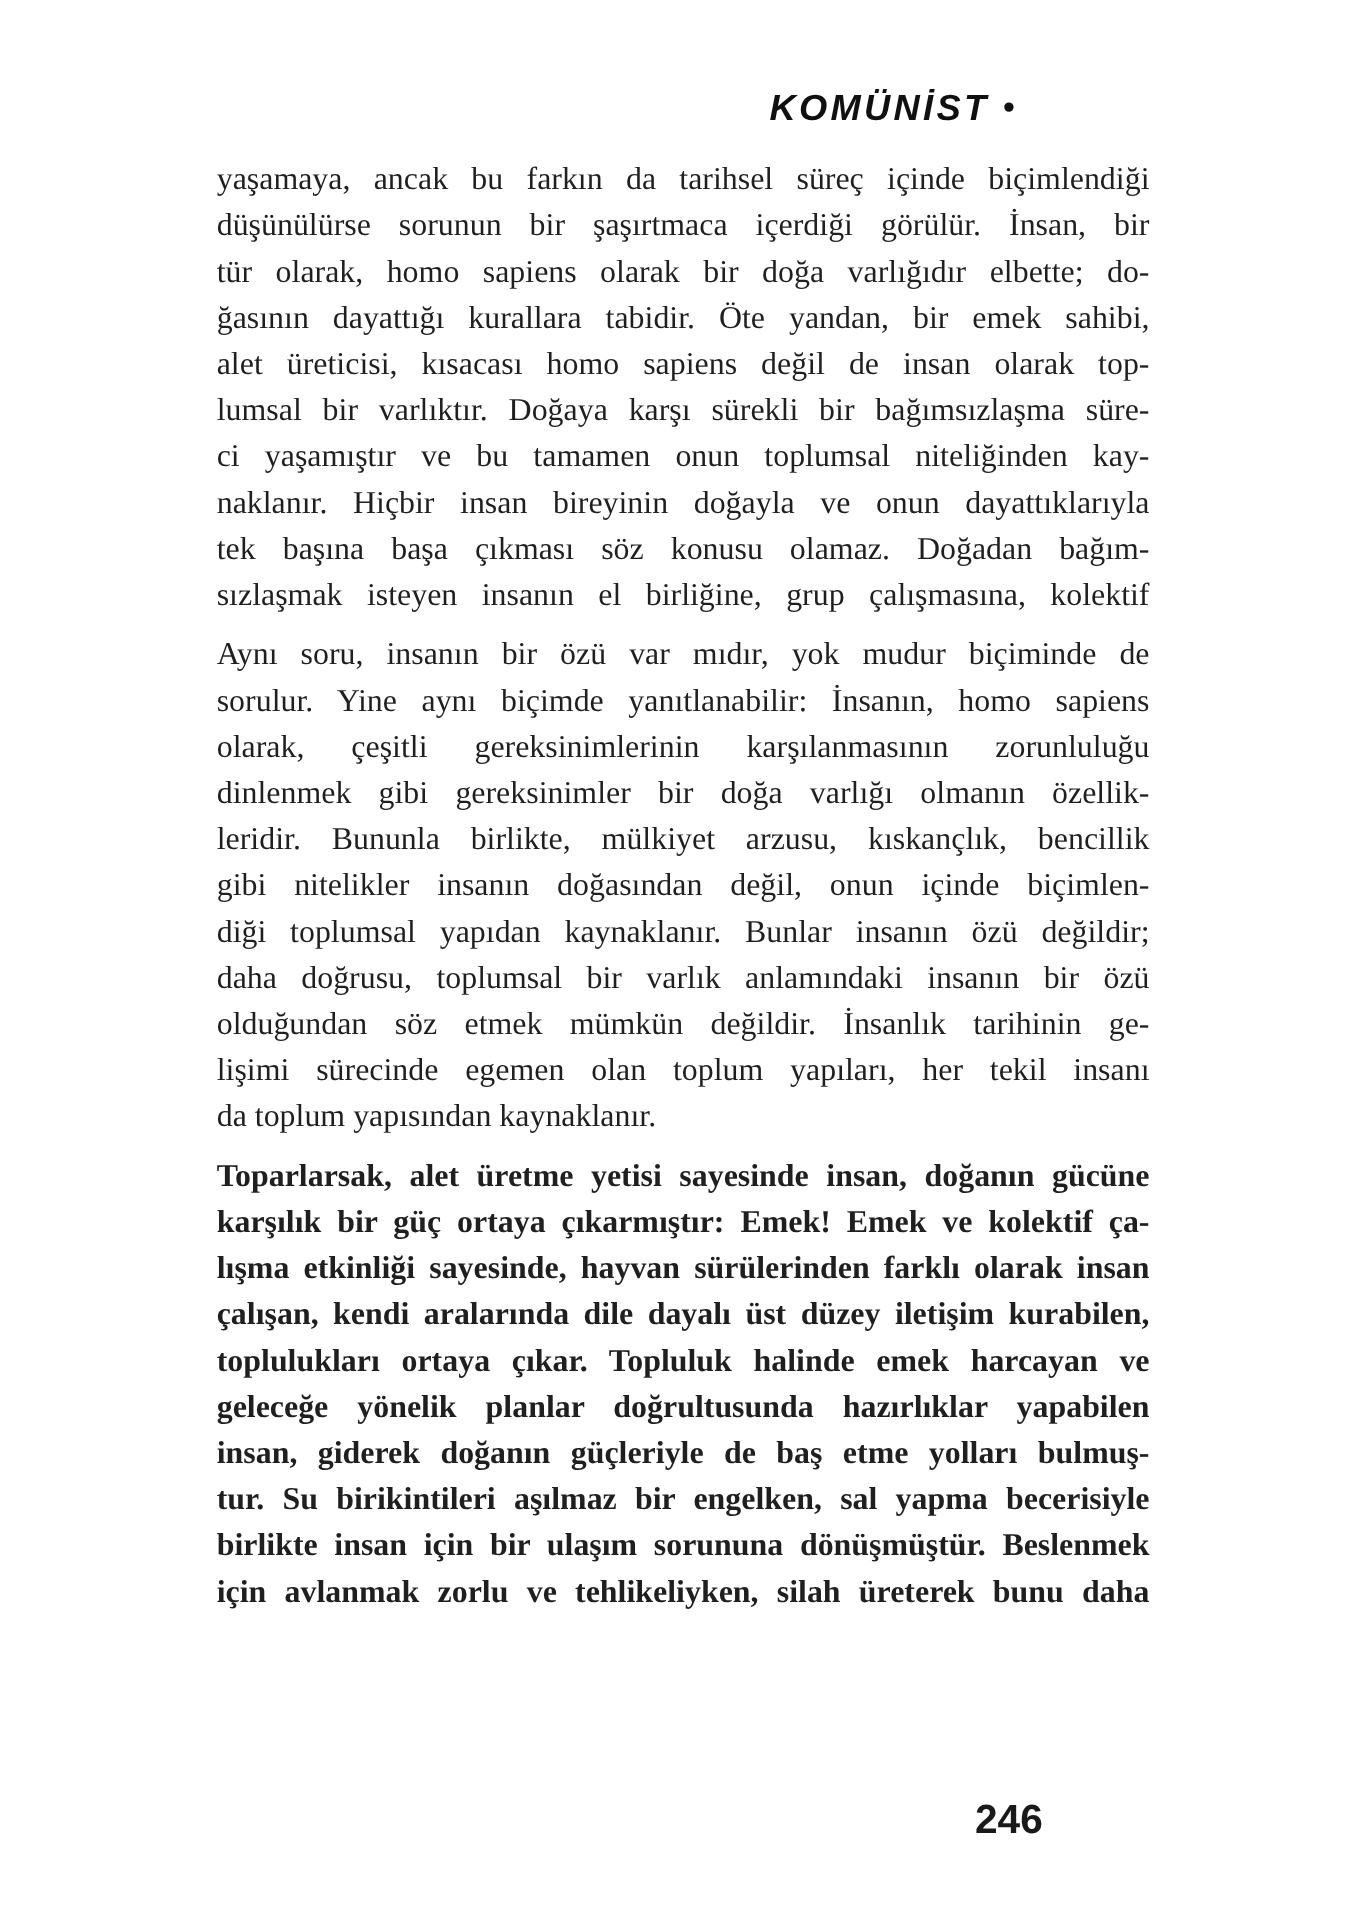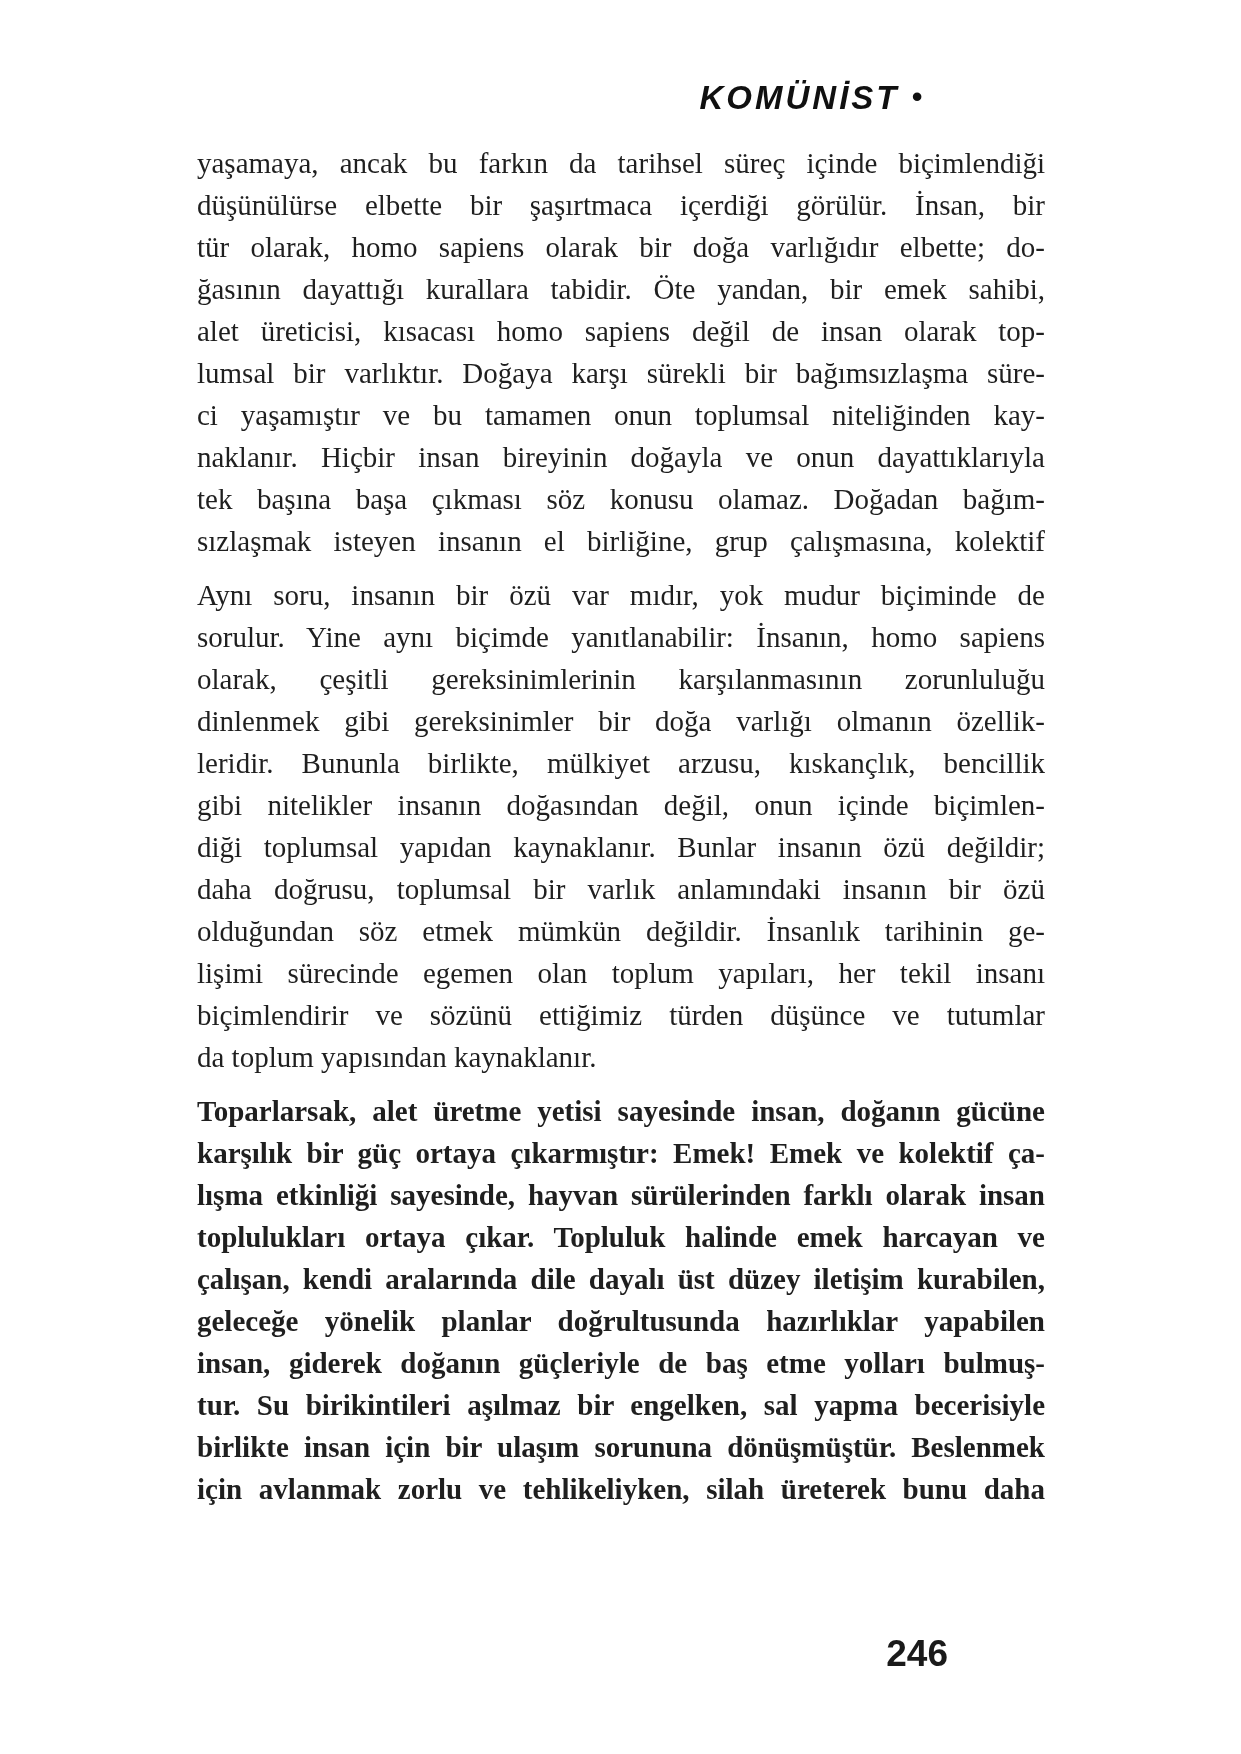--- a/index.html
+++ b/index.html
@@ -81,21 +81,21 @@
   <div class="header">
     <span>KOMÜNİST</span><span class="bullet">•</span>
   </div>
 
   <div class="issue">EYLÜL '20</div>
 
   <main class="body-text">
 
     <div class="para">
       <div class="line">yaşamaya, ancak bu farkın da tarihsel süreç içinde biçimlendiği</div>
-      <div class="line">düşünülürse elbette bir şaşırtmaca içerdiği görülür. İnsan, bir</div>
+      <div class="line">düşünülürse sorunun bir şaşırtmaca içerdiği görülür. İnsan, bir</div>
       <div class="line">tür olarak, homo sapiens olarak bir doğa varlığıdır elbette; do-</div>
       <div class="line">ğasının dayattığı kurallara tabidir. Öte yandan, bir emek sahibi,</div>
       <div class="line">alet üreticisi, kısacası homo sapiens değil de insan olarak top-</div>
       <div class="line">lumsal bir varlıktır. Doğaya karşı sürekli bir bağımsızlaşma süre-</div>
       <div class="line">ci yaşamıştır ve bu tamamen onun toplumsal niteliğinden kay-</div>
       <div class="line">naklanır. Hiçbir insan bireyinin doğayla ve onun dayattıklarıyla</div>
       <div class="line">tek başına başa çıkması söz konusu olamaz. Doğadan bağım-</div>
       <div class="line">sızlaşmak isteyen insanın el birliğine, grup çalışmasına, kolektif</div>
     </div>
 
@@ -103,30 +103,29 @@
       <div class="line">Aynı soru, insanın bir özü var mıdır, yok mudur biçiminde de</div>
       <div class="line">sorulur. Yine aynı biçimde yanıtlanabilir: İnsanın, homo sapiens</div>
       <div class="line">olarak, çeşitli gereksinimlerinin karşılanmasının zorunluluğu</div>
       <div class="line">dinlenmek gibi gereksinimler bir doğa varlığı olmanın özellik-</div>
       <div class="line">leridir. Bununla birlikte, mülkiyet arzusu, kıskançlık, bencillik</div>
       <div class="line">gibi nitelikler insanın doğasından değil, onun içinde biçimlen-</div>
       <div class="line">diği toplumsal yapıdan kaynaklanır. Bunlar insanın özü değildir;</div>
       <div class="line">daha doğrusu, toplumsal bir varlık anlamındaki insanın bir özü</div>
       <div class="line">olduğundan söz etmek mümkün değildir. İnsanlık tarihinin ge-</div>
       <div class="line">lişimi sürecinde egemen olan toplum yapıları, her tekil insanı</div>
-      <div class="line">biçimlendirir ve sözünü ettiğimiz türden düşünce ve tutumlar</div>
       <div class="line para-end">da toplum yapısından kaynaklanır.</div>
     </div>
 
     <div class="para">
       <div class="line">Toparlarsak, alet üretme yetisi sayesinde insan, doğanın gücüne</div>
       <div class="line">karşılık bir güç ortaya çıkarmıştır: Emek! Emek ve kolektif ça-</div>
       <div class="line">lışma etkinliği sayesinde, hayvan sürülerinden farklı olarak insan</div>
+      <div class="line">çalışan, kendi aralarında dile dayalı üst düzey iletişim kurabilen,</div>
       <div class="line">toplulukları ortaya çıkar. Topluluk halinde emek harcayan ve</div>
-      <div class="line">çalışan, kendi aralarında dile dayalı üst düzey iletişim kurabilen,</div>
       <div class="line">geleceğe yönelik planlar doğrultusunda hazırlıklar yapabilen</div>
       <div class="line">insan, giderek doğanın güçleriyle de baş etme yolları bulmuş-</div>
       <div class="line">tur. Su birikintileri aşılmaz bir engelken, sal yapma becerisiyle</div>
       <div class="line">birlikte insan için bir ulaşım sorununa dönüşmüştür. Beslenmek</div>
       <div class="line">için avlanmak zorlu ve tehlikeliyken, silah üreterek bunu daha</div>
     </div>
 
   </main>
 
   <div class="page-number">246</div>

